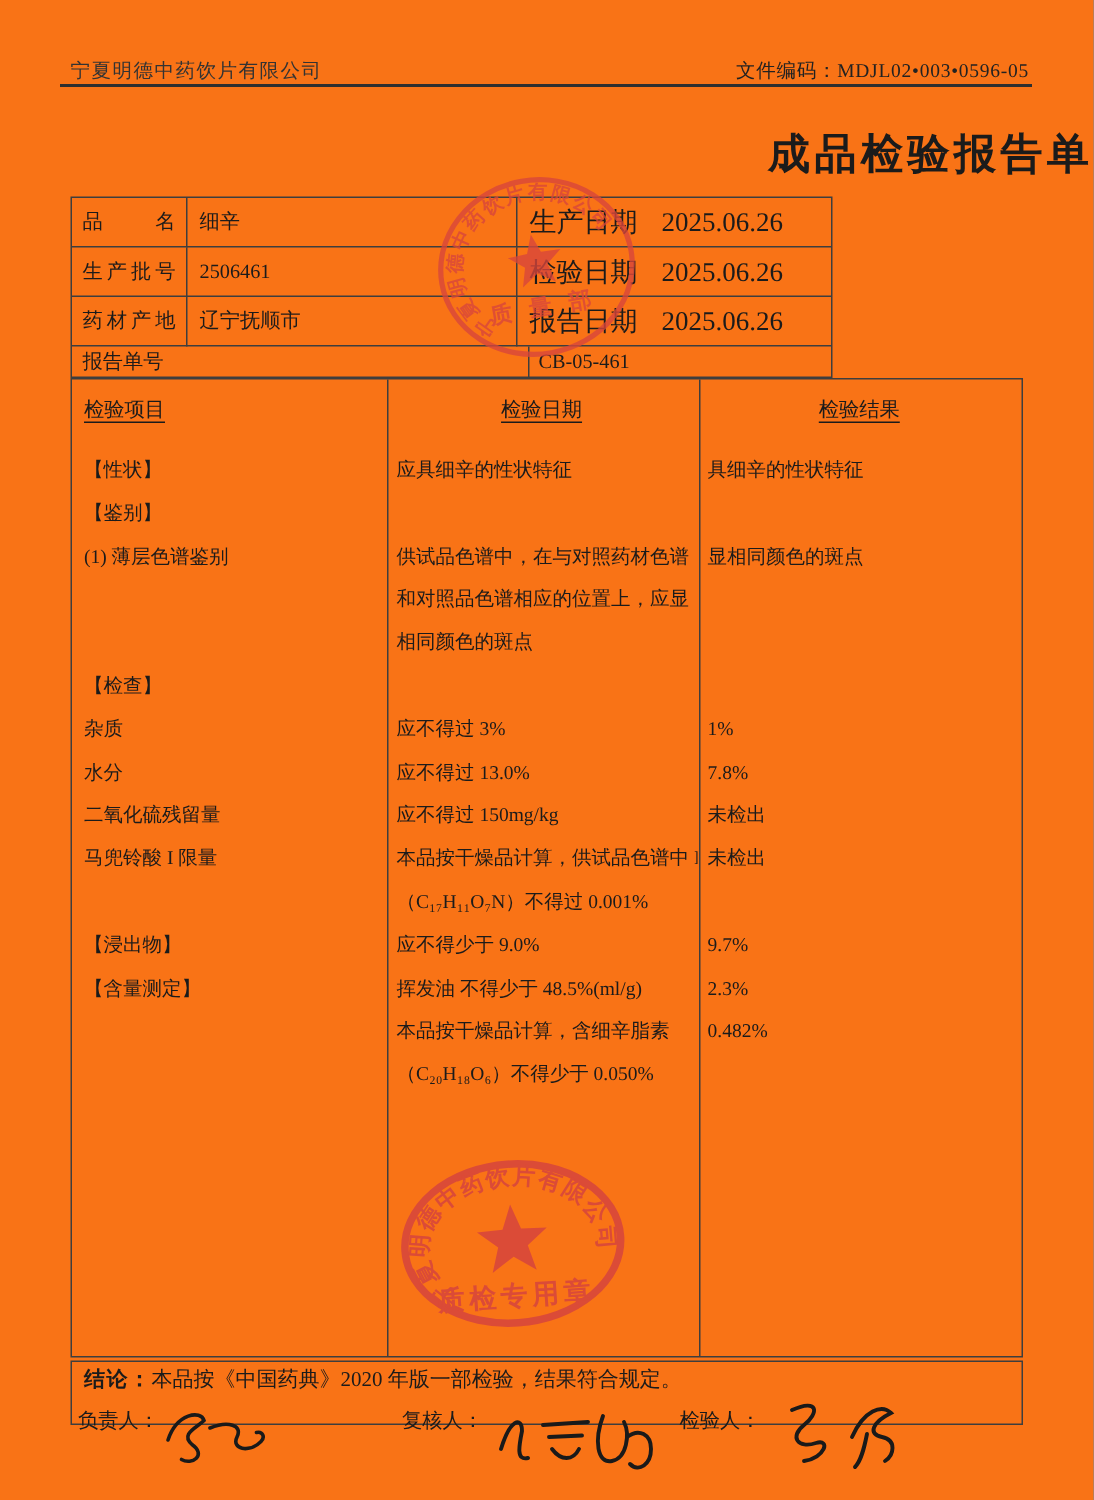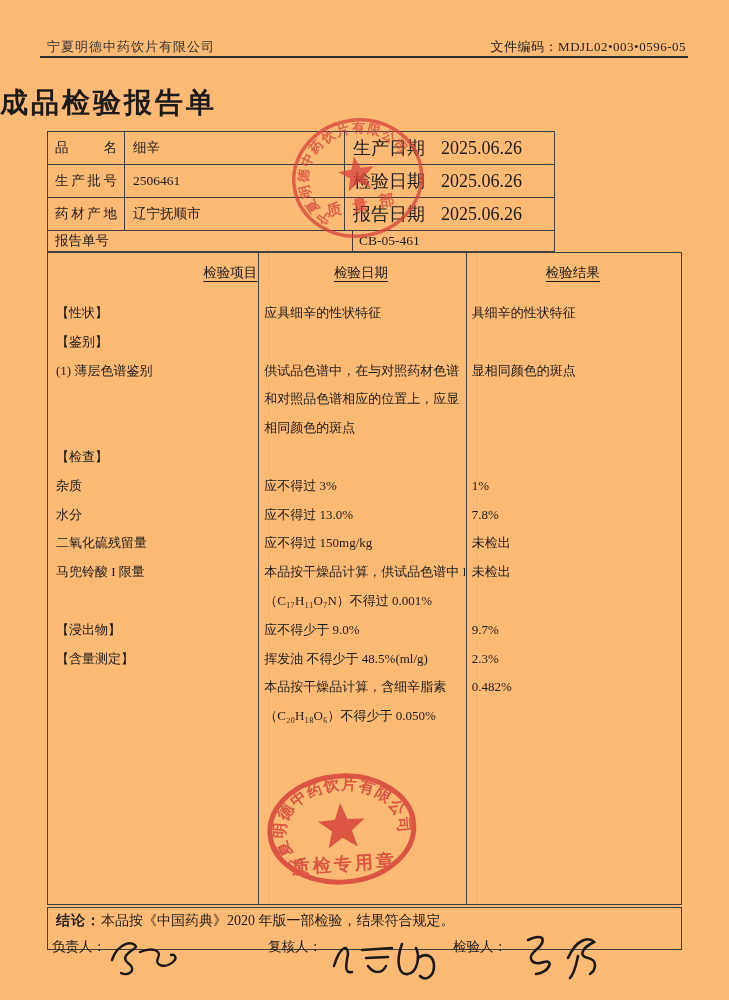--- a/index.html
+++ b/index.html
@@ -1,43 +1,43 @@
 <!DOCTYPE html>
 <html><head>
 <meta charset="utf-8">
 <style>
   html,body{margin:0;padding:0;background:#888;}
-  #page{position:relative;width:729px;height:1000px;background:#fdba74;
+  #page{position:relative;width:729px;height:1000px;background:#f97316;
         font-family:"Liberation Serif","DejaVu Serif",serif;color:#1b1b1b;overflow:hidden;}
   .abs{position:absolute;}
   
   #hdr-company{left:47px;top:38px;font-size:13px;letter-spacing:1px;color:#333;}
   #hdr-code{right:43px;top:38px;font-size:13px;letter-spacing:0.5px;color:#222;}
   #hdr-rule{left:40px;top:56px;width:648px;border-top:2px solid #2f2f2f;height:0;}
   
-  #title{left:0;top:84px;width:729px;text-align:left;font-size:28px;font-weight:bold;letter-spacing:3px;}
+  #title{left:0;top:84px;width:729px;text-align:right;font-size:28px;font-weight:bold;letter-spacing:3px;}
   
   #info{left:47px;top:131px;width:508px;height:121px;border:1px solid #3e3e3e;box-sizing:border-box;}
   .irow3{display:flex;border-bottom:1px solid #3e3e3e;box-sizing:border-box;}
   .irow3:last-child{border-bottom:none;}
   .ilabel{width:77px;border-right:1px solid #3e3e3e;box-sizing:border-box;padding:0 7px;
           text-align:justify;text-align-last:justify;font-size:13.5px;}
   .ivalue{width:220px;border-right:1px solid #3e3e3e;box-sizing:border-box;padding:0 8px;font-size:13.5px;}
   .iright{flex:1;display:flex;padding:0 8px;font-size:18px;}
   .iright .dlabel{width:88px;}
   .r33{height:33px;line-height:32px;}
   .r21{height:21px;line-height:20px;}
   .wide-label{width:305px;border-right:1px solid #3e3e3e;box-sizing:border-box;padding:0 7px;font-size:13.5px;}
   .wide-value{flex:1;padding:0 6px;font-size:13.5px;}
   
   #insp{left:47px;top:252px;width:635px;height:653px;border:1px solid #3e3e3e;box-sizing:border-box;}
   #insp .vline{position:absolute;top:0;bottom:0;width:0;border-left:1px solid #3e3e3e;}
   #v1{left:210px;} #v2{left:418px;}
   .hrow{display:flex;height:46px;line-height:40px;font-size:13.5px;}
-  .hrow .h1{width:210px;padding-left:8px;box-sizing:border-box;text-align:right;}
+  .hrow .h1{width:210px;padding-left:8px;box-sizing:border-box;}
   .hrow .h2{width:208px;text-align:center;}
   .hrow .h3{width:217px;text-align:center;}
   .hrow span{text-decoration:underline;text-underline-offset:4px;}
   .trow{display:flex;height:28.8px;line-height:28.8px;font-size:13px;}
   .trow .c1{width:210px;padding-left:8px;box-sizing:border-box;overflow:hidden;white-space:nowrap;}
   .trow .c2{width:208px;padding-left:7px;box-sizing:border-box;overflow:hidden;white-space:nowrap;}
   .trow .c3{width:217px;padding-left:7px;box-sizing:border-box;overflow:hidden;white-space:nowrap;}
   
   #concl{left:47px;top:907px;width:635px;height:43px;border:1px solid #3e3e3e;box-sizing:border-box;
          line-height:25px;font-size:14px;padding-left:8px;}

